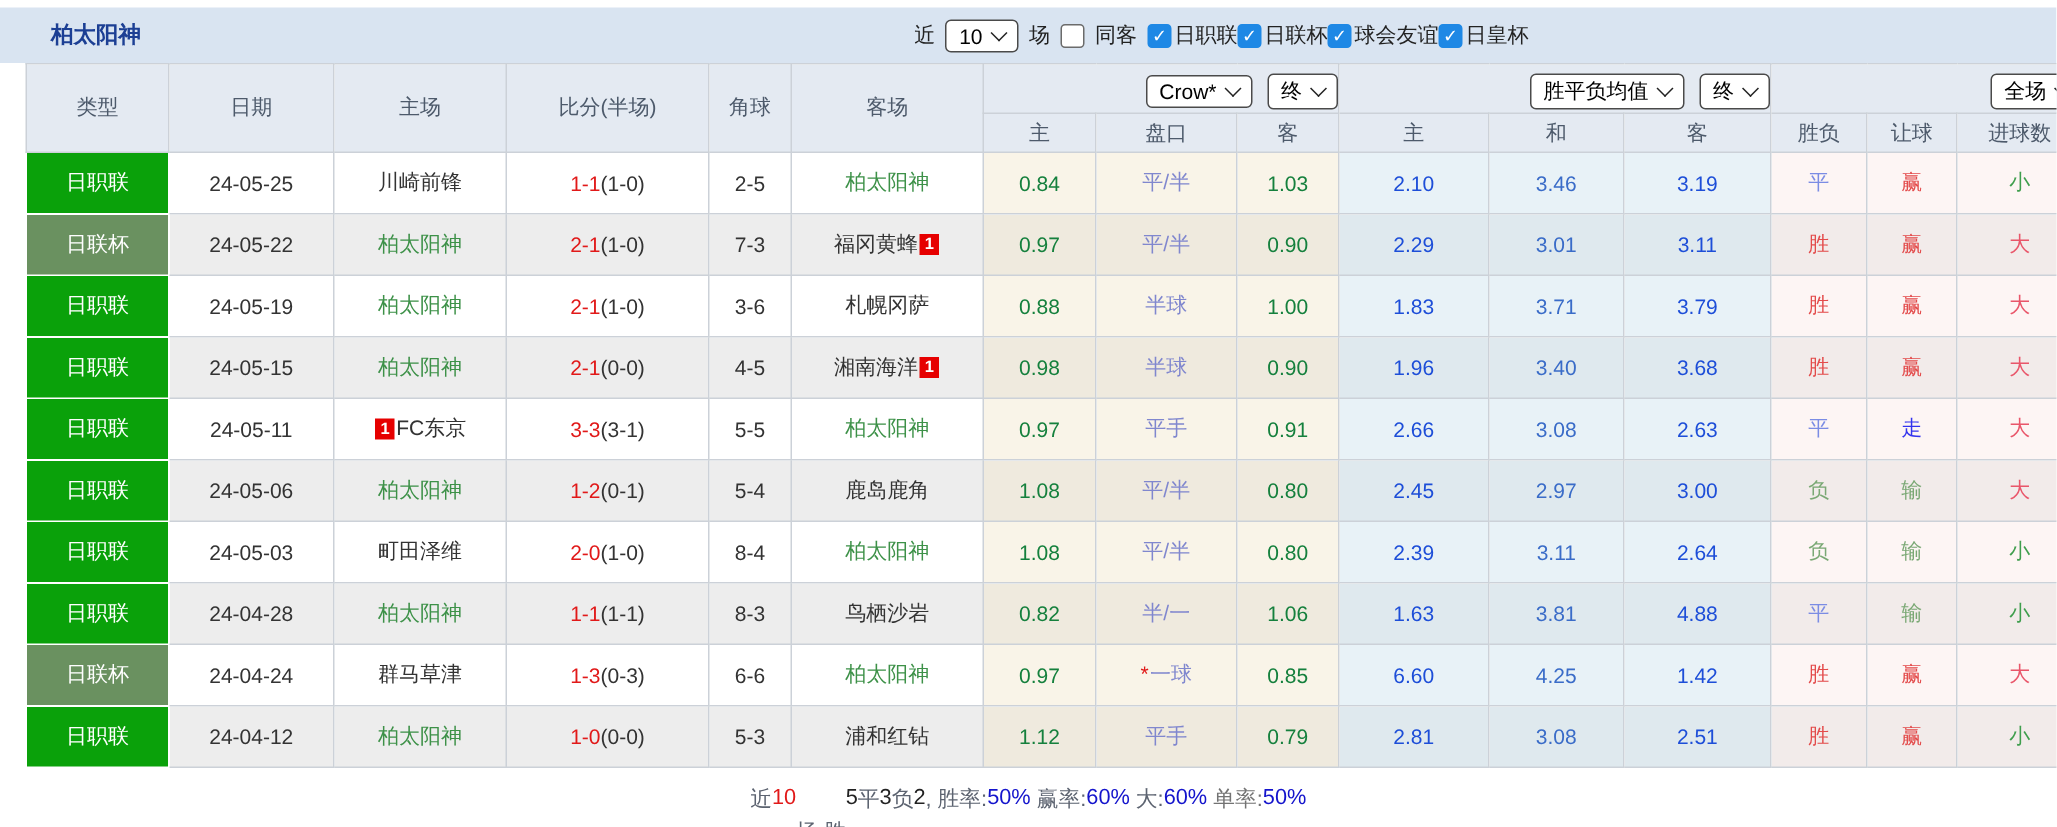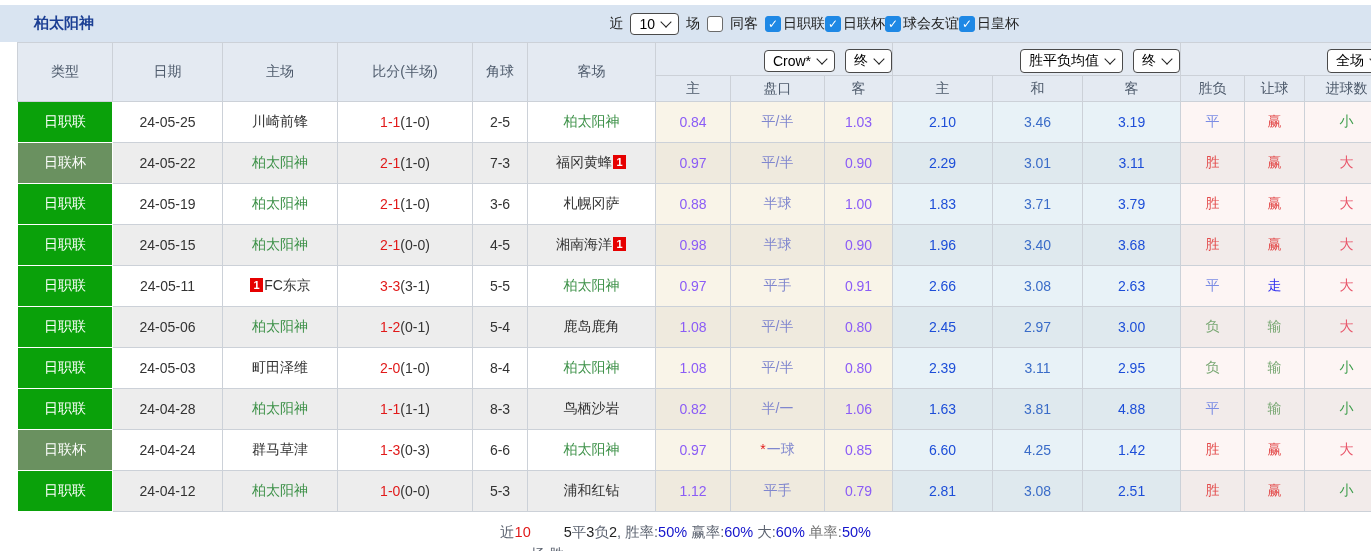--- a/index.html
+++ b/index.html
@@ -35,21 +35,21 @@
   td.date,td.corner{color:#333;}
   .tgreen{color:#3d9148;}
   .tdark{color:#333;}
   .ft{color:#e11919;}
   .half{color:#333;}
   .badge{display:inline-block;background:#e60000;color:#fff;font-size:11px;font-weight:bold;line-height:14px;min-width:9px;padding:0 2px;margin:0 1px;vertical-align:1px;}
   td.hcap{color:#8087ce;}
   .star{color:#e11919;margin-right:1px;}
   td.mmain{color:#1d4ed8;}
   td.mdraw{color:#3a6cc8;text-align:center;}
-  td.odds{color:#8b5cf6;}
+  td.odds{color:#15803d;}
 
   
   .footer{height:40px;display:flex;align-items:center;justify-content:center;font-size:14.5px;background:#fff;}
   .footer span{white-space:pre;}
 </style>
 </head>
 <body>
 
 <div class="topbar">
   <span class="team-title">柏太阳神</span>
@@ -262,21 +262,21 @@
         <td class="date">24-05-03</td>
         <td class=""><span class="tdark">町田泽维</span></td>
         <td class=""><span class="ft">2-0</span><span class="half">(1-0)</span></td>
         <td class="corner">8-4</td>
         <td class=""><span class="tgreen">柏太阳神</span></td>
         <td class="c-cream odds">1.08</td>
         <td class="c-cream hcap"><span>平/半</span></td>
         <td class="c-cream odds">0.80</td>
         <td class="c-blue mmain">2.39</td>
         <td class="c-blue mdraw">3.11</td>
-        <td class="c-blue mmain">2.95</td>
+        <td class="c-blue mmain">2.64</td>
         <td class="c-pink" style="color: rgb(122, 168, 116);">负</td>
         <td class="c-pink" style="color: rgb(122, 168, 116);">输</td>
         <td class="c-pink" style="color: rgb(63, 158, 77);">小</td>
       </tr>
       <tr class="even">
         <td class="type">日职联</td>
         <td class="date">24-04-28</td>
         <td class=""><span class="tgreen">柏太阳神</span></td>
         <td class=""><span class="ft">1-1</span><span class="half">(1-1)</span></td>
         <td class="corner">8-3</td>

